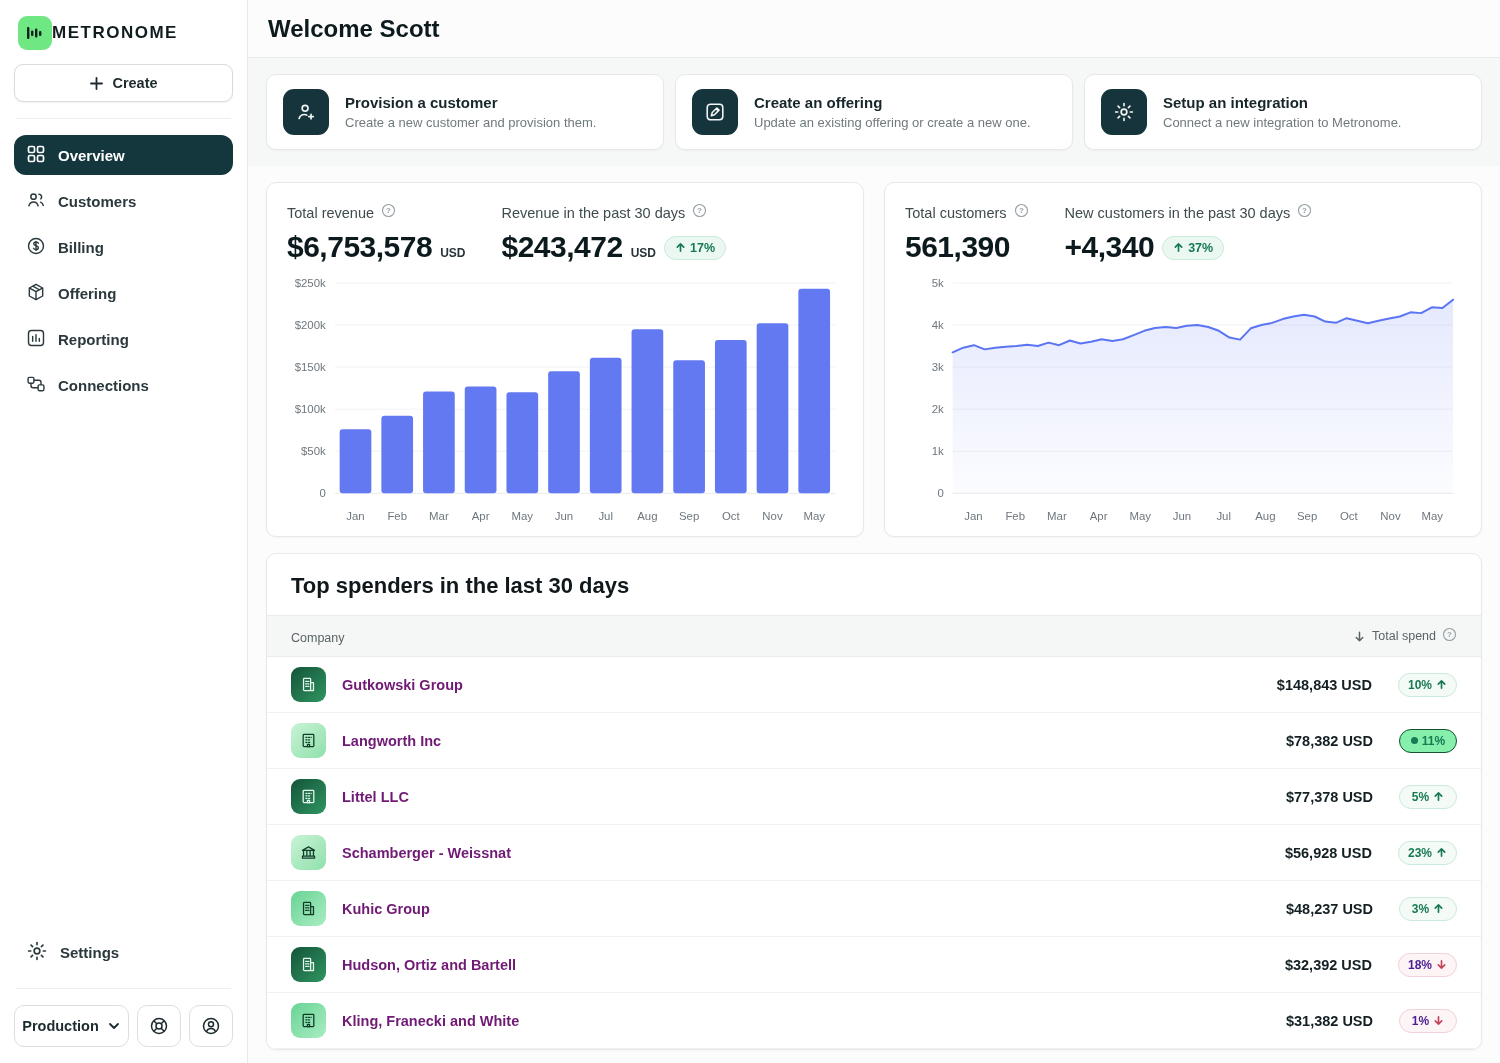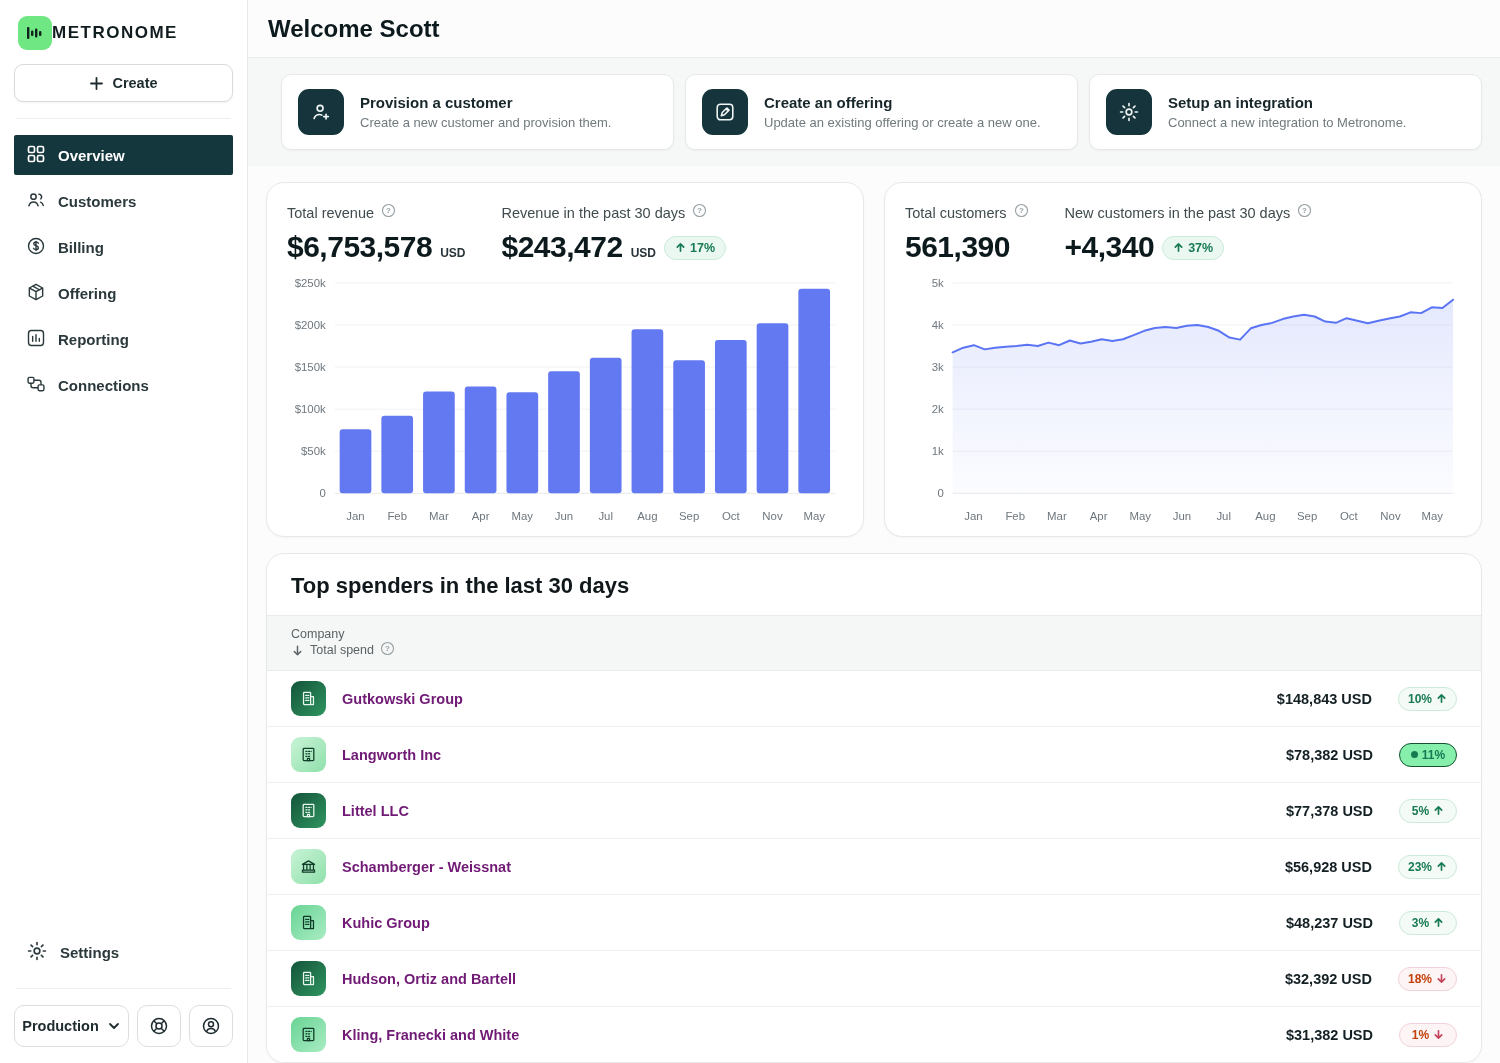--- a/index.html
+++ b/index.html
@@ -13,79 +13,79 @@
   .logo-row { display:flex; align-items:center; gap:0; padding:2px 4px 14px; }
   .logo-tile { width:34px; height:34px; border-radius:9px; background:#6fe883; display:flex;
                align-items:center; justify-content:center; cursor:pointer; }
   .brand { font-size:17px; font-weight:800; letter-spacing:1.5px; color:#101c1f; }
   .create-btn { width:100%; height:38px; background:#fff; border:1px solid #d8dcdd; border-radius:9px;
                 display:flex; align-items:center; justify-content:center; gap:8px; font-size:14.5px;
                 font-weight:700; color:#1d2b2f; cursor:pointer; box-shadow:0 1px 2px rgba(20,40,45,.06);
                 font-family:"Liberation Sans", sans-serif; }
   .sb-divider { height:1px; background:#eef0f0; margin:16px 2px; }
   .nav { display:flex; flex-direction:column; gap:6px; }
-  .nav-item { display:flex; align-items:center; gap:12px; height:40px; padding:5px 12px; border-radius:2px;
+  .nav-item { display:flex; align-items:center; gap:12px; height:40px; padding:5px 12px; border-radius:12px;
               font-size:15px; font-weight:700; color:#2b393d; cursor:pointer; }
   .nav-item svg { flex:0 0 auto; }
   .nav-item.active { background:#14363d; color:#ffffff; }
   .sidebar-spacer { flex:1; }
   .env-row { display:flex; gap:8px; }
   .env-btn { flex:1; height:42px; border:1px solid #dcdfe0; border-radius:10px; background:#fff;
              display:flex; align-items:center; justify-content:center; gap:8px; font-size:14.5px;
              font-weight:700; color:#1d2b2f; cursor:pointer; font-family:"Liberation Sans", sans-serif; }
   .icon-btn { width:44px; height:42px; border:1px solid #dcdfe0; border-radius:10px; background:#fff;
               display:flex; align-items:center; justify-content:center; cursor:pointer; }
 
   
   .main { flex:1; display:flex; flex-direction:column; background:#fcfcfc; overflow:hidden; }
   .page-header { padding:15px 20px 14px; }
   .page-title { font-size:24px; font-weight:800; color:#0d1a1d; }
   .action-band { background:#f6f7f7; border-top:1px solid #e9ebeb; padding:16px 18px; }
-  .action-cards { display:flex; gap:11px;margin-left:15px; }
+  .action-cards { display:flex; gap:11px; }
   .action-card { flex:1; background:#fff; border:1px solid #e7e9e9; border-radius:10px; padding:14px 16px;
                  display:flex; align-items:center; gap:16px; cursor:pointer; box-shadow:0 1px 2px rgba(20,40,45,.04); }
   .ac-icon { width:46px; height:46px; border-radius:11px; background:#16343c; display:flex; align-items:center;
              justify-content:center; color:#f2f6f6; flex:0 0 auto; }
   .ac-title { font-size:15px; font-weight:700; color:#17262a; margin-bottom:4px; }
   .ac-desc { font-size:13px; color:#707a7d; }
 
   .content-pad { padding:16px 18px 0; }
   .charts-row { display:flex; gap:20px; }
-  .card { background:#fff; border:1px solid #e7e9e9; border-radius:18px; box-shadow:0 1px 2px rgba(20,40,45,.04); }
+  .card { background:#fff; border:1px solid #e7e9e9; border-radius:10px; box-shadow:0 1px 2px rgba(20,40,45,.04); }
   .chart-card { flex:1; padding:20px 20px 10px; }
   .metrics { display:flex; gap:36px; margin-bottom:10px; }
   .metric-label-row { display:flex; align-items:center; gap:7px; margin-bottom:8px; }
   .metric-label { font-size:14.5px; color:#3f4b4e; }
   .metric-value-row { display:flex; align-items:baseline; gap:8px; }
   .metric-value { font-size:30px; font-weight:800; color:#0d1a1d; letter-spacing:-0.5px; }
   .metric-unit { font-size:12px; font-weight:800; color:#28343a; }
   .pill { display:inline-flex; align-items:center; gap:4px; font-size:12.5px; font-weight:700;
           border-radius:999px; padding:4px 10px; position:relative; top:-4px; }
   .pill.up { background:#eaf8f1; border:1px solid #cbead9; color:#177a52; }
   .chart-svg { display:block; width:100%; height:252px; }
 
   
   .table-card { margin:16px 18px 0; overflow:hidden; }
   .table-title { font-size:22px; font-weight:800; color:#10181b; padding:19px 24px 16px; }
-  .thead { display:flex; justify-content:space-between; align-items:flex-start; background:#f5f6f6;
-           border-top:1px solid #eaecec; border-bottom:1px solid #eaecec; padding:11px 24px;flex-direction:column; }
+  .thead { display:flex; justify-content:space-between; align-items:flex-end; background:#f5f6f6;
+           border-top:1px solid #eaecec; border-bottom:1px solid #eaecec; padding:11px 24px; }
   .th { font-size:12.5px; color:#5a6467; }
   .th-right { display:flex; align-items:center; gap:6px; cursor:pointer; }
   .trow { display:flex; align-items:center; justify-content:space-between; padding:10px 24px;
           border-bottom:1px solid #f0f2f2; background:#fff; }
   .trow-left { display:flex; align-items:center; gap:16px; }
   .company-tile { width:35px; height:35px; border-radius:9px; display:flex; align-items:center; justify-content:center; }
   .company-name { font-size:14.5px; font-weight:600; color:#701a75; }
   .trow-right { display:flex; align-items:center; gap:26px; }
   .spend { font-size:14.5px; font-weight:700; color:#131f23; }
   .tbadge { display:inline-flex; align-items:center; justify-content:center; gap:4px; font-size:12px;
             font-weight:700; border-radius:999px; padding:4px 9px; min-width:58px; background:#fff; }
   .tbadge.up   { border:1px solid #cbead9; color:#177a52; background:#f4fbf7; }
   .tbadge.flat { border:1px solid #14532d; color:#177a52; background:#86efac; }
-  .tbadge.down { border:1px solid #f1d2d8; color:#c2410c; background:#fdf4f5; }
+  .tbadge.down { border:1px solid #f1d2d8; color:#4c1d95; background:#fdf4f5; }
   .dot { width:7px; height:7px; border-radius:50%; background:#177a52; display:inline-block; }
 </style>
 </head>
 <body>
 
 <div class="app">
 
   <aside class="sidebar">
     <div class="logo-row">
       <span class="logo-tile">

